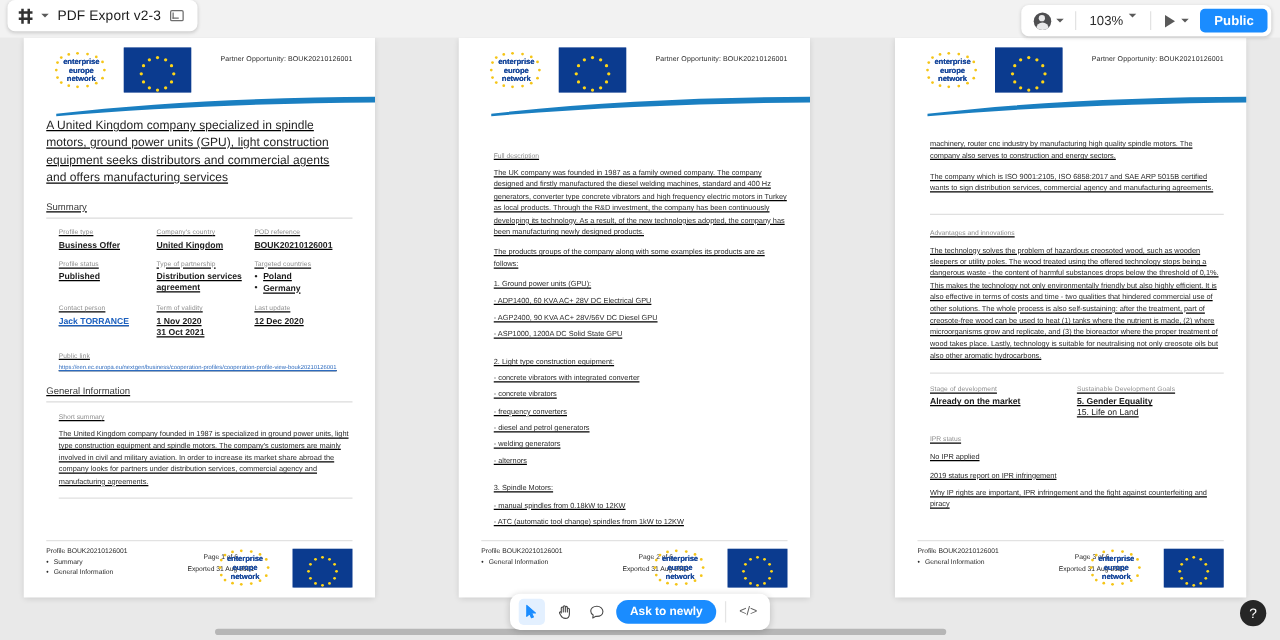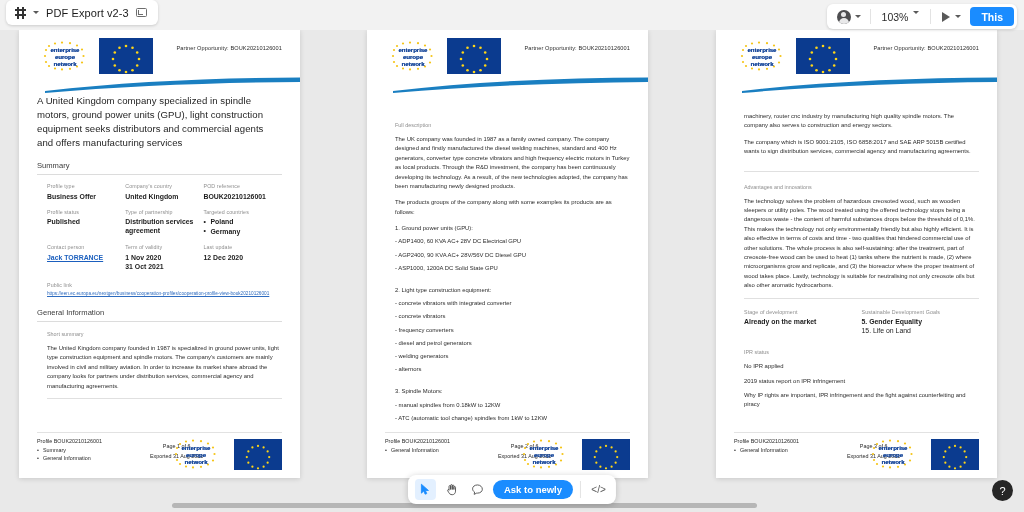--- a/index.html
+++ b/index.html
@@ -92,21 +92,21 @@
 
   
   .canvas {
     position: absolute; top: 30px; left: 0; width: 1024px; height: 482px;
     background: #e9e9e9; overflow: hidden;
   }
 
   .page {
     position: absolute; top: 0; background: #ffffff;
     box-shadow: 0 1px 5px rgba(0,0,0,.14);
-    width: 281px; height: 448px; overflow: hidden;
+    width: 281px; height: 448px; overflow: hidden; text-decoration: underline;
   }
   #page1 { left: 19px; }
   #page2 { left: 367px; }
   #page3 { left: 716px; }
 
   .pg-inner { position: relative; width: 100%; height: 100%; padding: 0 18px; }
 
   
   .pg-head { position: relative; height: 56px; padding-top: 8px; }
   .een-logo {
@@ -251,21 +251,21 @@
       <span class="divider-v"></span>
       <span class="zoom-chip">
         <span class="zoom-val">103%</span>
         <span class="caret"></span>
       </span>
       <span class="divider-v"></span>
       <span class="play-chip">
         <span class="play-tri"></span>
         <span class="caret"></span>
       </span>
-      <button class="share-btn">This</button>
+      <button class="share-btn">Public</button>
     </div>
   </div>
 
   <div class="canvas">
 
     <div class="page" id="page1">
       <div class="pg-inner">
 
         <div class="pg-head">
           <div class="een-logo">

